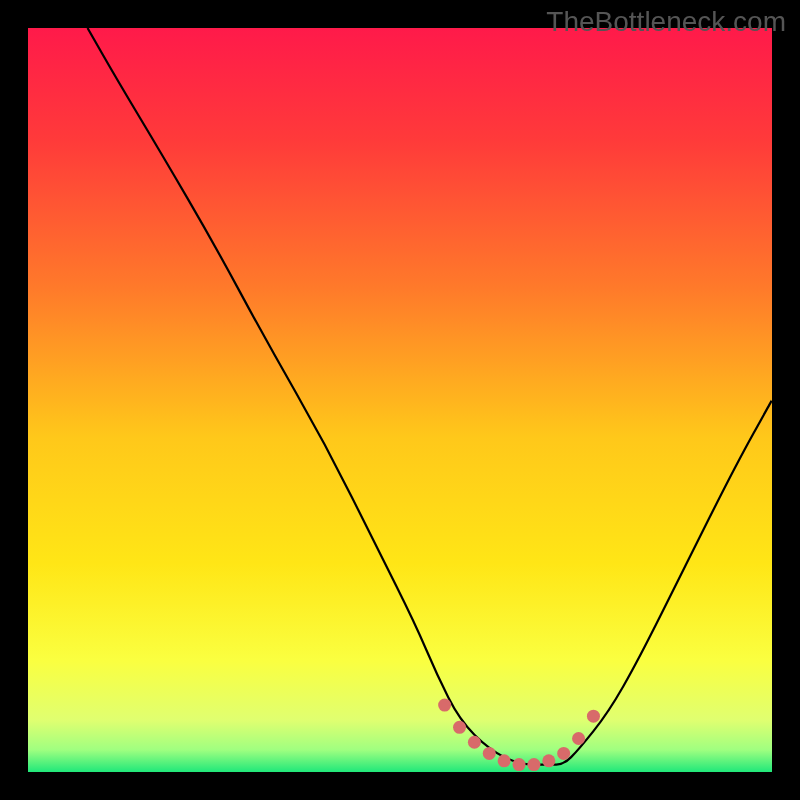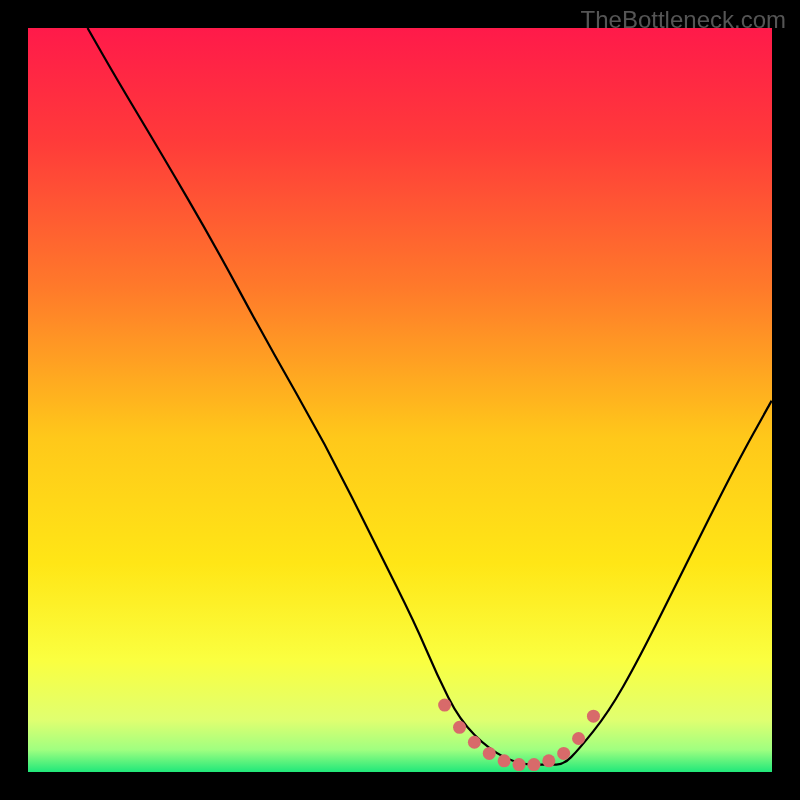--- a/index.html
+++ b/index.html
@@ -12,21 +12,21 @@
     position: relative;
     width: 800px;
     height: 800px;
     background: #000;
   }
   .watermark {
     position: absolute;
     top: 6px;
     right: 14px;
     color: #555;
-    font-size: 24px;
+    font-size: 28px;
     font-weight: normal;
     z-index: 5;
     font-family: Arial, Helvetica, sans-serif;
   }
   .plot-area {
     position: absolute;
     left: 28px;
     top: 28px;
     width: 744px;
     height: 744px;

